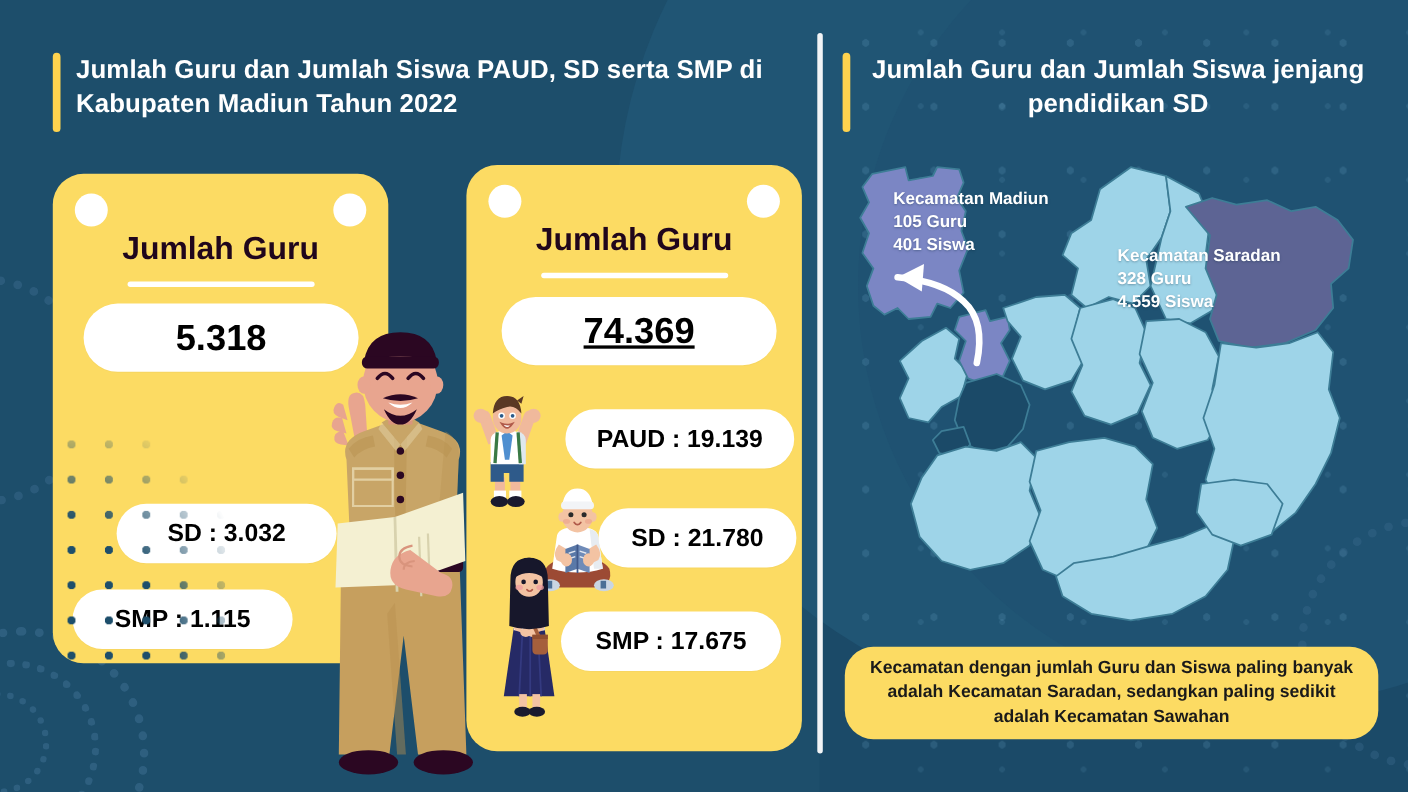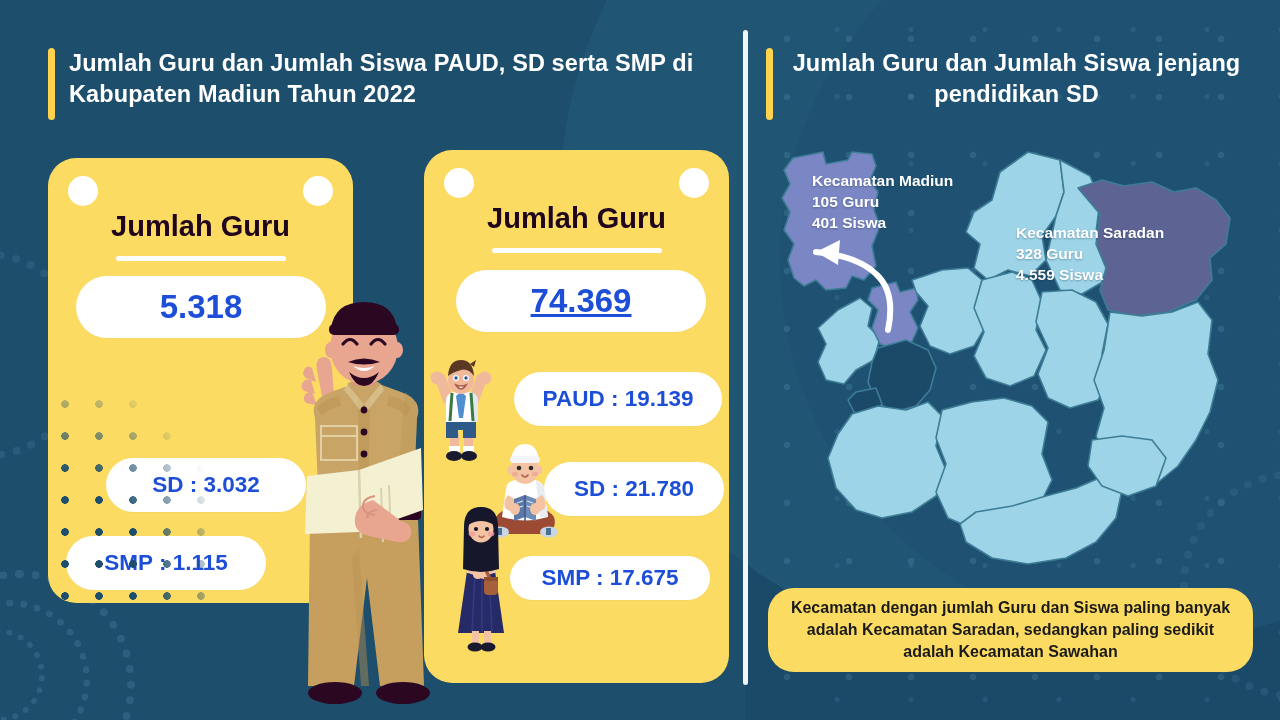--- a/index.html
+++ b/index.html
@@ -103,37 +103,37 @@
   .card-rule{
     position:absolute; height:5px; background:#ffffff; border-radius:3px;
     top:98px; left:50%; transform:translateX(-50%); width:170px;
   }
 
   .pill{
     position:absolute;
     background:#ffffff;
     border-radius:40px;
     display:flex; align-items:center; justify-content:center;
-    color:#1d4ed8; font-weight:bold;
+    color:#000000; font-weight:bold;
     box-shadow:0 1px 0 rgba(0,0,0,.02);
   }
   .pill.big{ font-size:33px; }
   .pill.small{ font-size:22.5px; }
 
   
   #guru-total{ left:28px; top:118px; width:250px; height:62px; }
   #guru-paud { left:20px; top:226px; width:230px; height:54px; }
   #guru-sd   { left:58px; top:300px; width:200px; height:54px; }
   #guru-smp  { left:18px; top:378px; width:200px; height:54px; }
 
   
   #siswa-total{ left:32px; top:120px; width:250px; height:62px;text-decoration:underline; }
   #siswa-paud { left:90px; top:222px; width:208px; height:54px; }
   #siswa-sd   { left:120px; top:312px; width:180px; height:54px; }
-  #siswa-smp  { left:86px; top:406px; width:200px; height:44px; }
+  #siswa-smp  { left:86px; top:406px; width:200px; height:54px; }
 
   
   .card-dots{
     position:absolute; left:0; bottom:0; width:170px; height:215px;
     background-image:
       radial-gradient(circle, #1d4e6b 3.6px, transparent 4px);
     background-size:34px 32px;
     -webkit-mask-image:radial-gradient(ellipse at 5% 100%, #000 0%, #000 42%, transparent 78%);
             mask-image:radial-gradient(ellipse at 5% 100%, #000 0%, #000 42%, transparent 78%);
     pointer-events:none;

